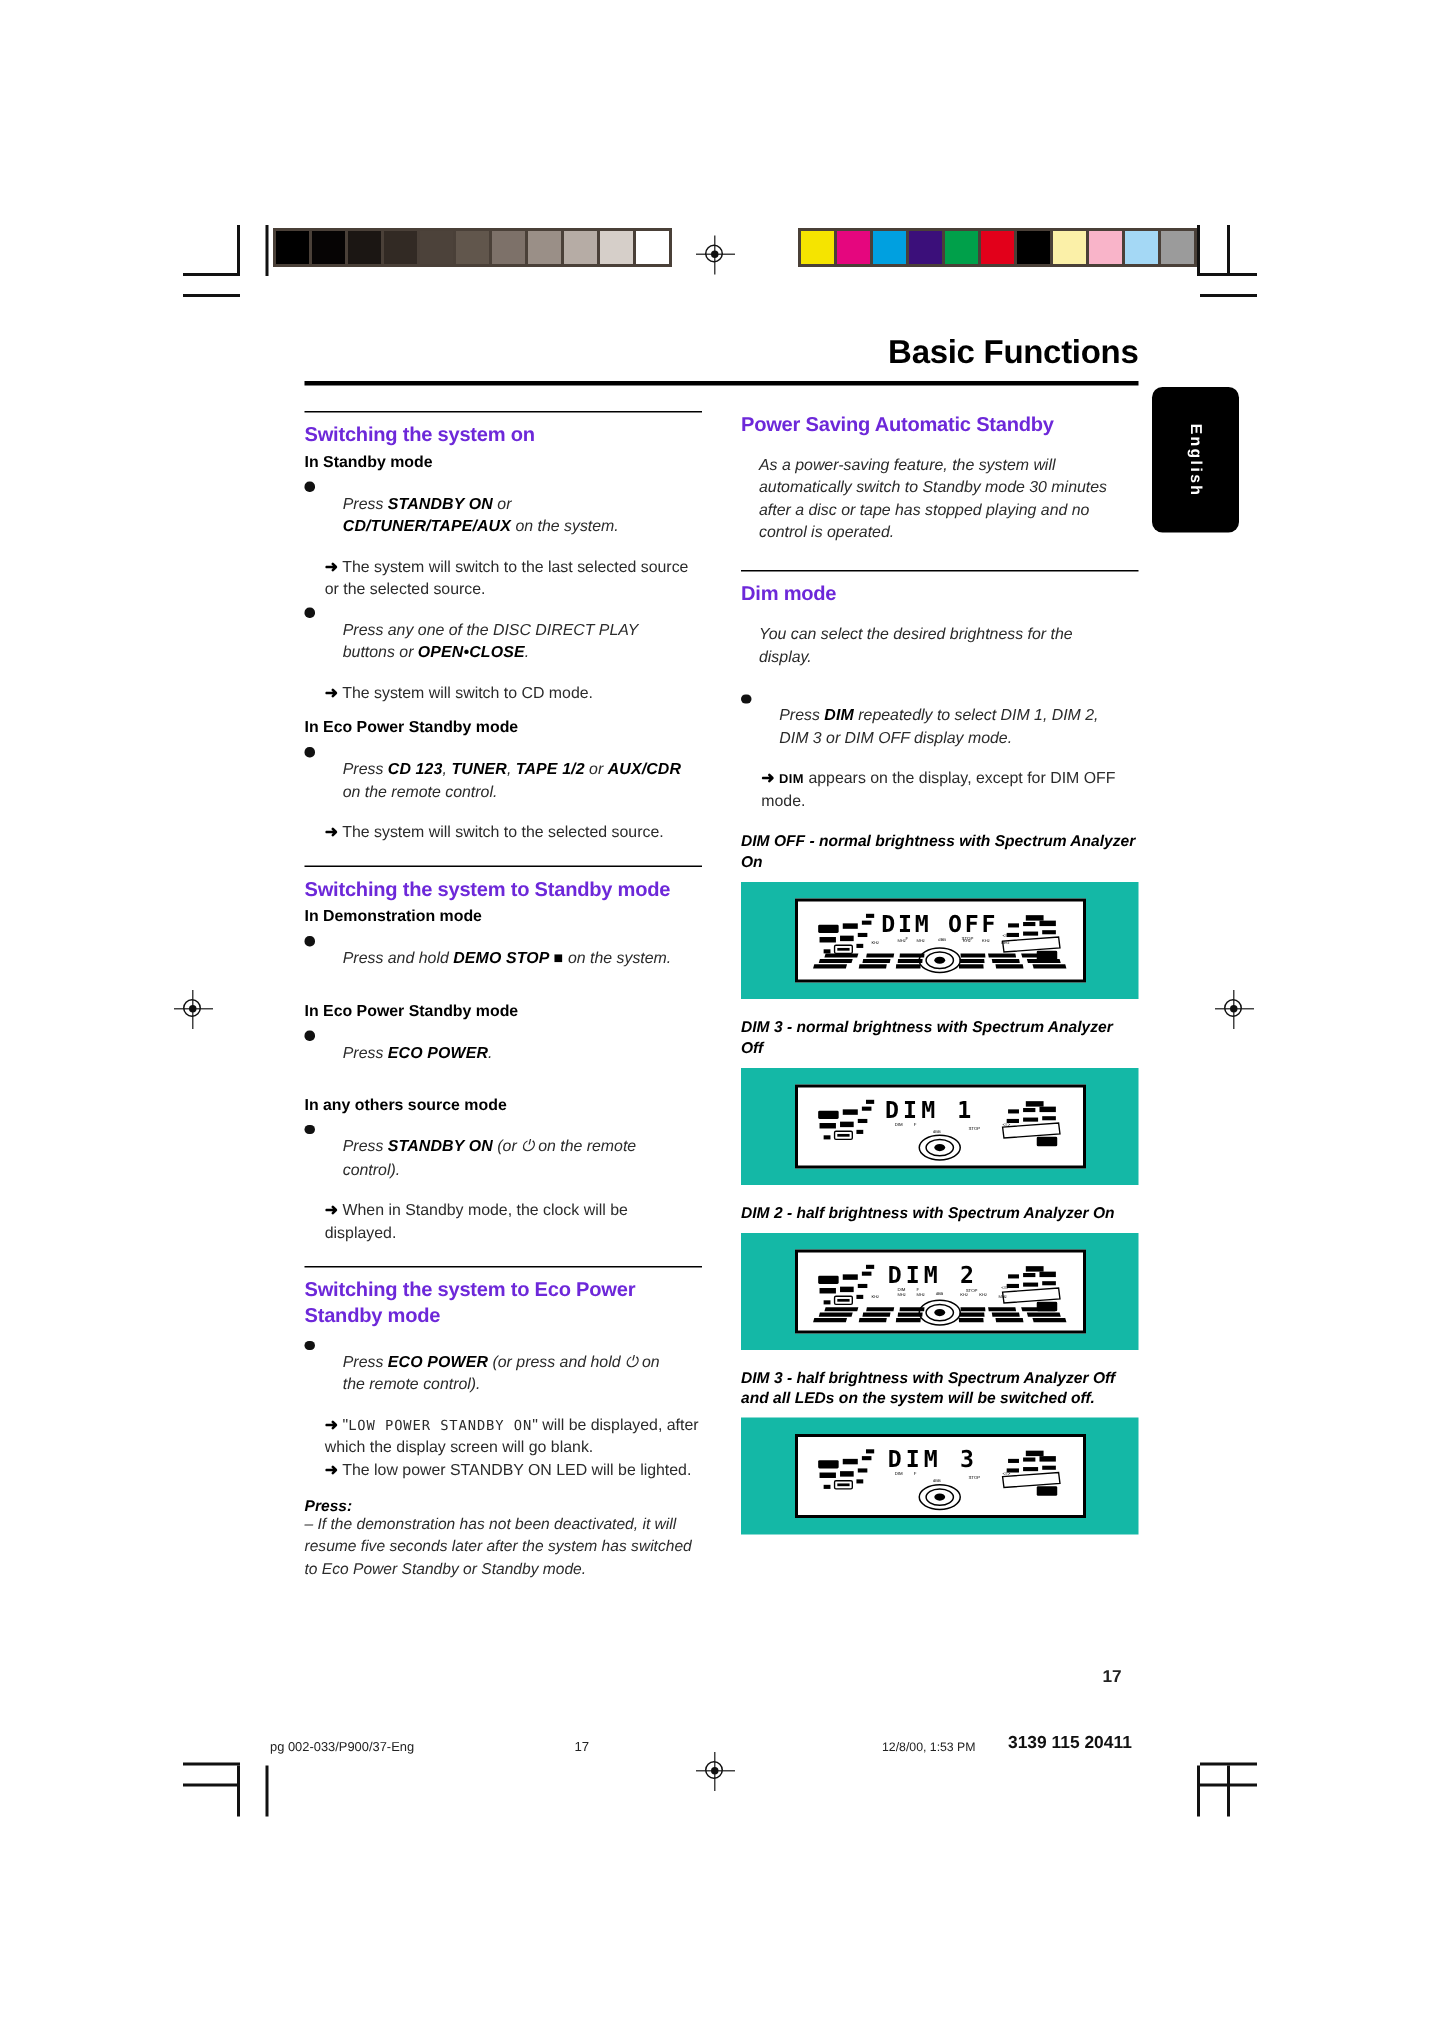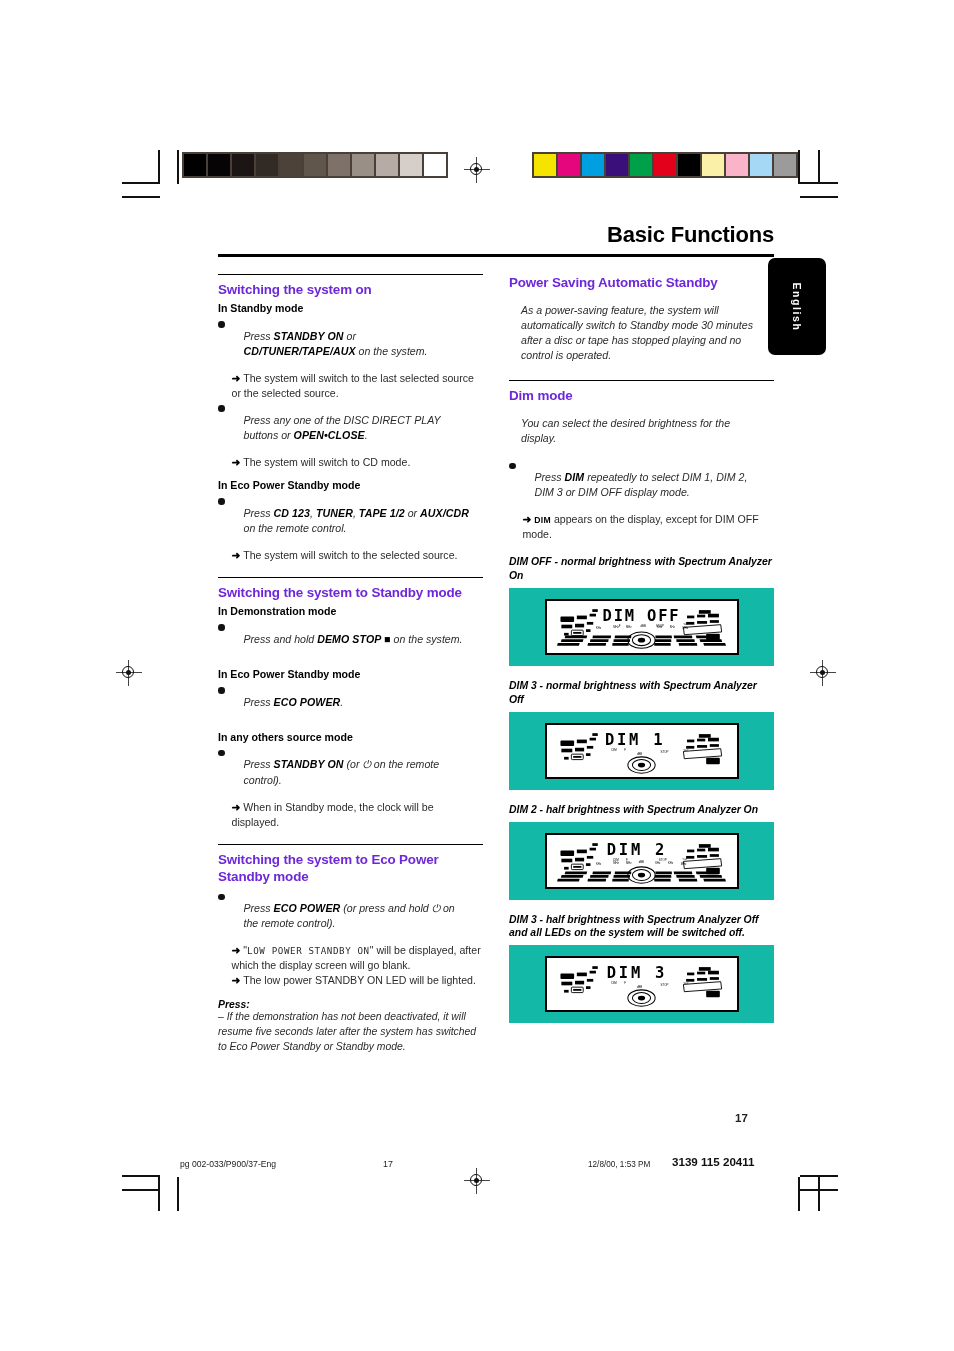--- a/index.html
+++ b/index.html
@@ -40,21 +40,21 @@
     display: flex;
     border: 2px solid #4a4038;
     box-sizing: content-box;
   }
   .colorbar i { display: block; width: 22px; height: 22px; border-right: 2px solid #4a4038; }
   .colorbar i:last-child { border-right: none; }
 
   
   .page {
     position: absolute;
-    left: 218px; top: 222px;
+    left: 203px; top: 222px;
     width: 556px;
   }
 
   .doc-title {
     text-align: right;
     font-size: 22px;
     font-weight: bold;
     letter-spacing: -0.2px;
     margin: 0 0 6px 0;
     color: #000;

